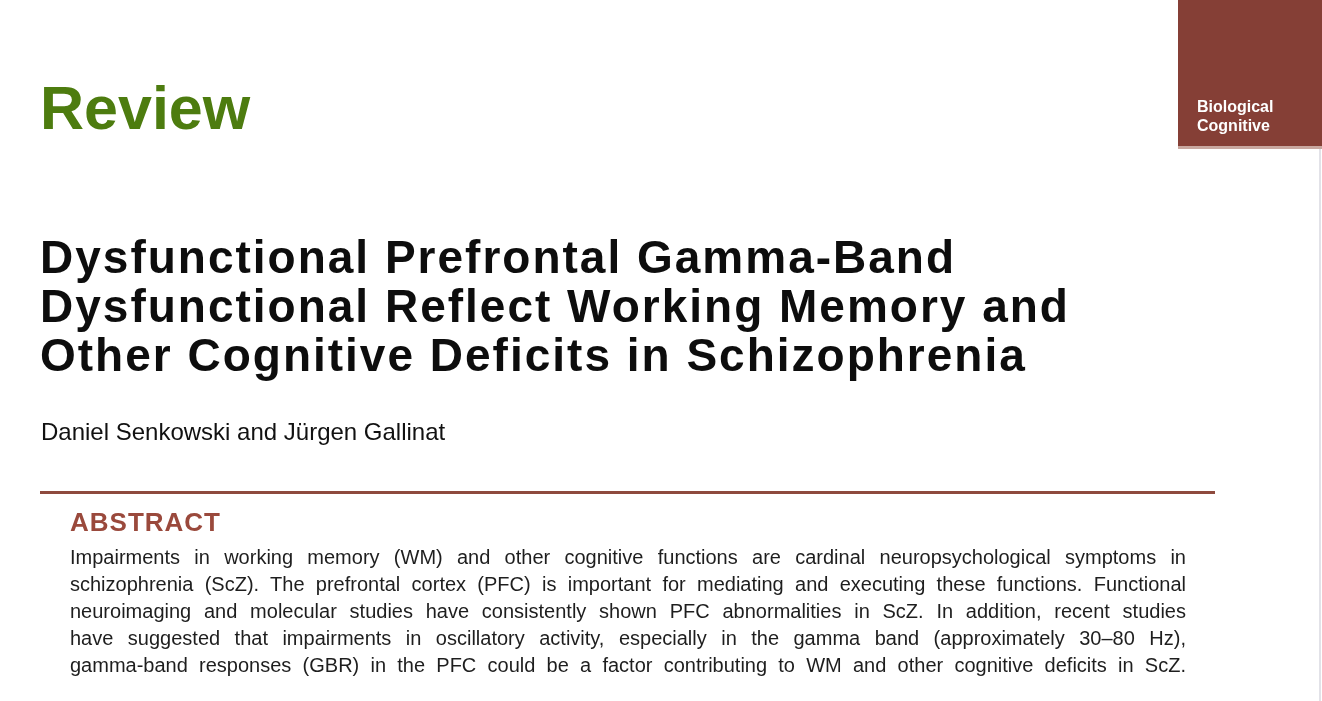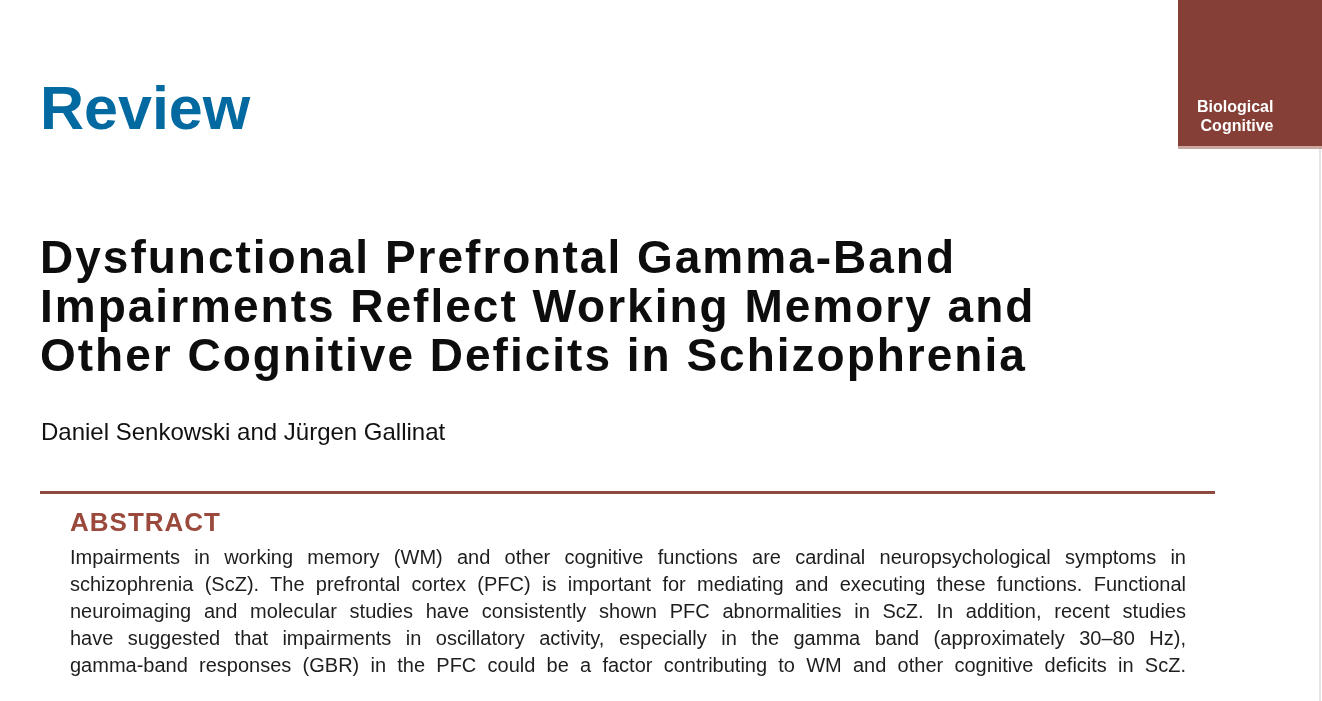--- a/index.html
+++ b/index.html
@@ -32,21 +32,20 @@
   
   .journal-box {
     position: absolute;
     left: 1178px;
     top: 0;
     width: 144px;
     height: 146px;
     background: #853f36;
     border-bottom: 3px solid #c9a8a0;
     box-sizing: content-box;
-    text-align: right;
   }
   .journal-name {
     position: absolute;
     left: 19px;
     bottom: 11px;
     color: #ffffff;
     font-size: 16px;
     line-height: 19px;
     font-weight: bold;
     white-space: nowrap;
@@ -121,32 +120,32 @@
     bottom: 0;
     width: 2px;
     background: #e2e2e8;
   }
 </style>
 </head>
 <body>
 
 <div class="page">
 
-  <div class="kicker" style="color: #0369a1; text-align: center;">Review</div>
+  <div class="kicker" style="color: #4d7c0f; text-align: center;">Review</div>
 
   <div class="journal-box" style="background: rgb(133, 63, 54);">
     <div class="journal-name">
       <div>Biological</div>
       <div>Cognitive</div>
     </div>
   </div>
 
   <div class="article-title">
     <div>Dysfunctional Prefrontal Gamma-Band</div>
-    <div>Impairments Reflect Working Memory and</div>
+    <div>Dysfunctional Reflect Working Memory and</div>
     <div>Other Cognitive Deficits in Schizophrenia</div>
   </div>
 
   <div class="authors">Daniel Senkowski and Jürgen Gallinat</div>
 
   <div class="rule" style="background: rgb(142, 74, 62);"></div>
 
   <div class="abstract-heading" style="color: rgb(154, 73, 60);">ABSTRACT</div>
 
   <div class="abstract-body">

